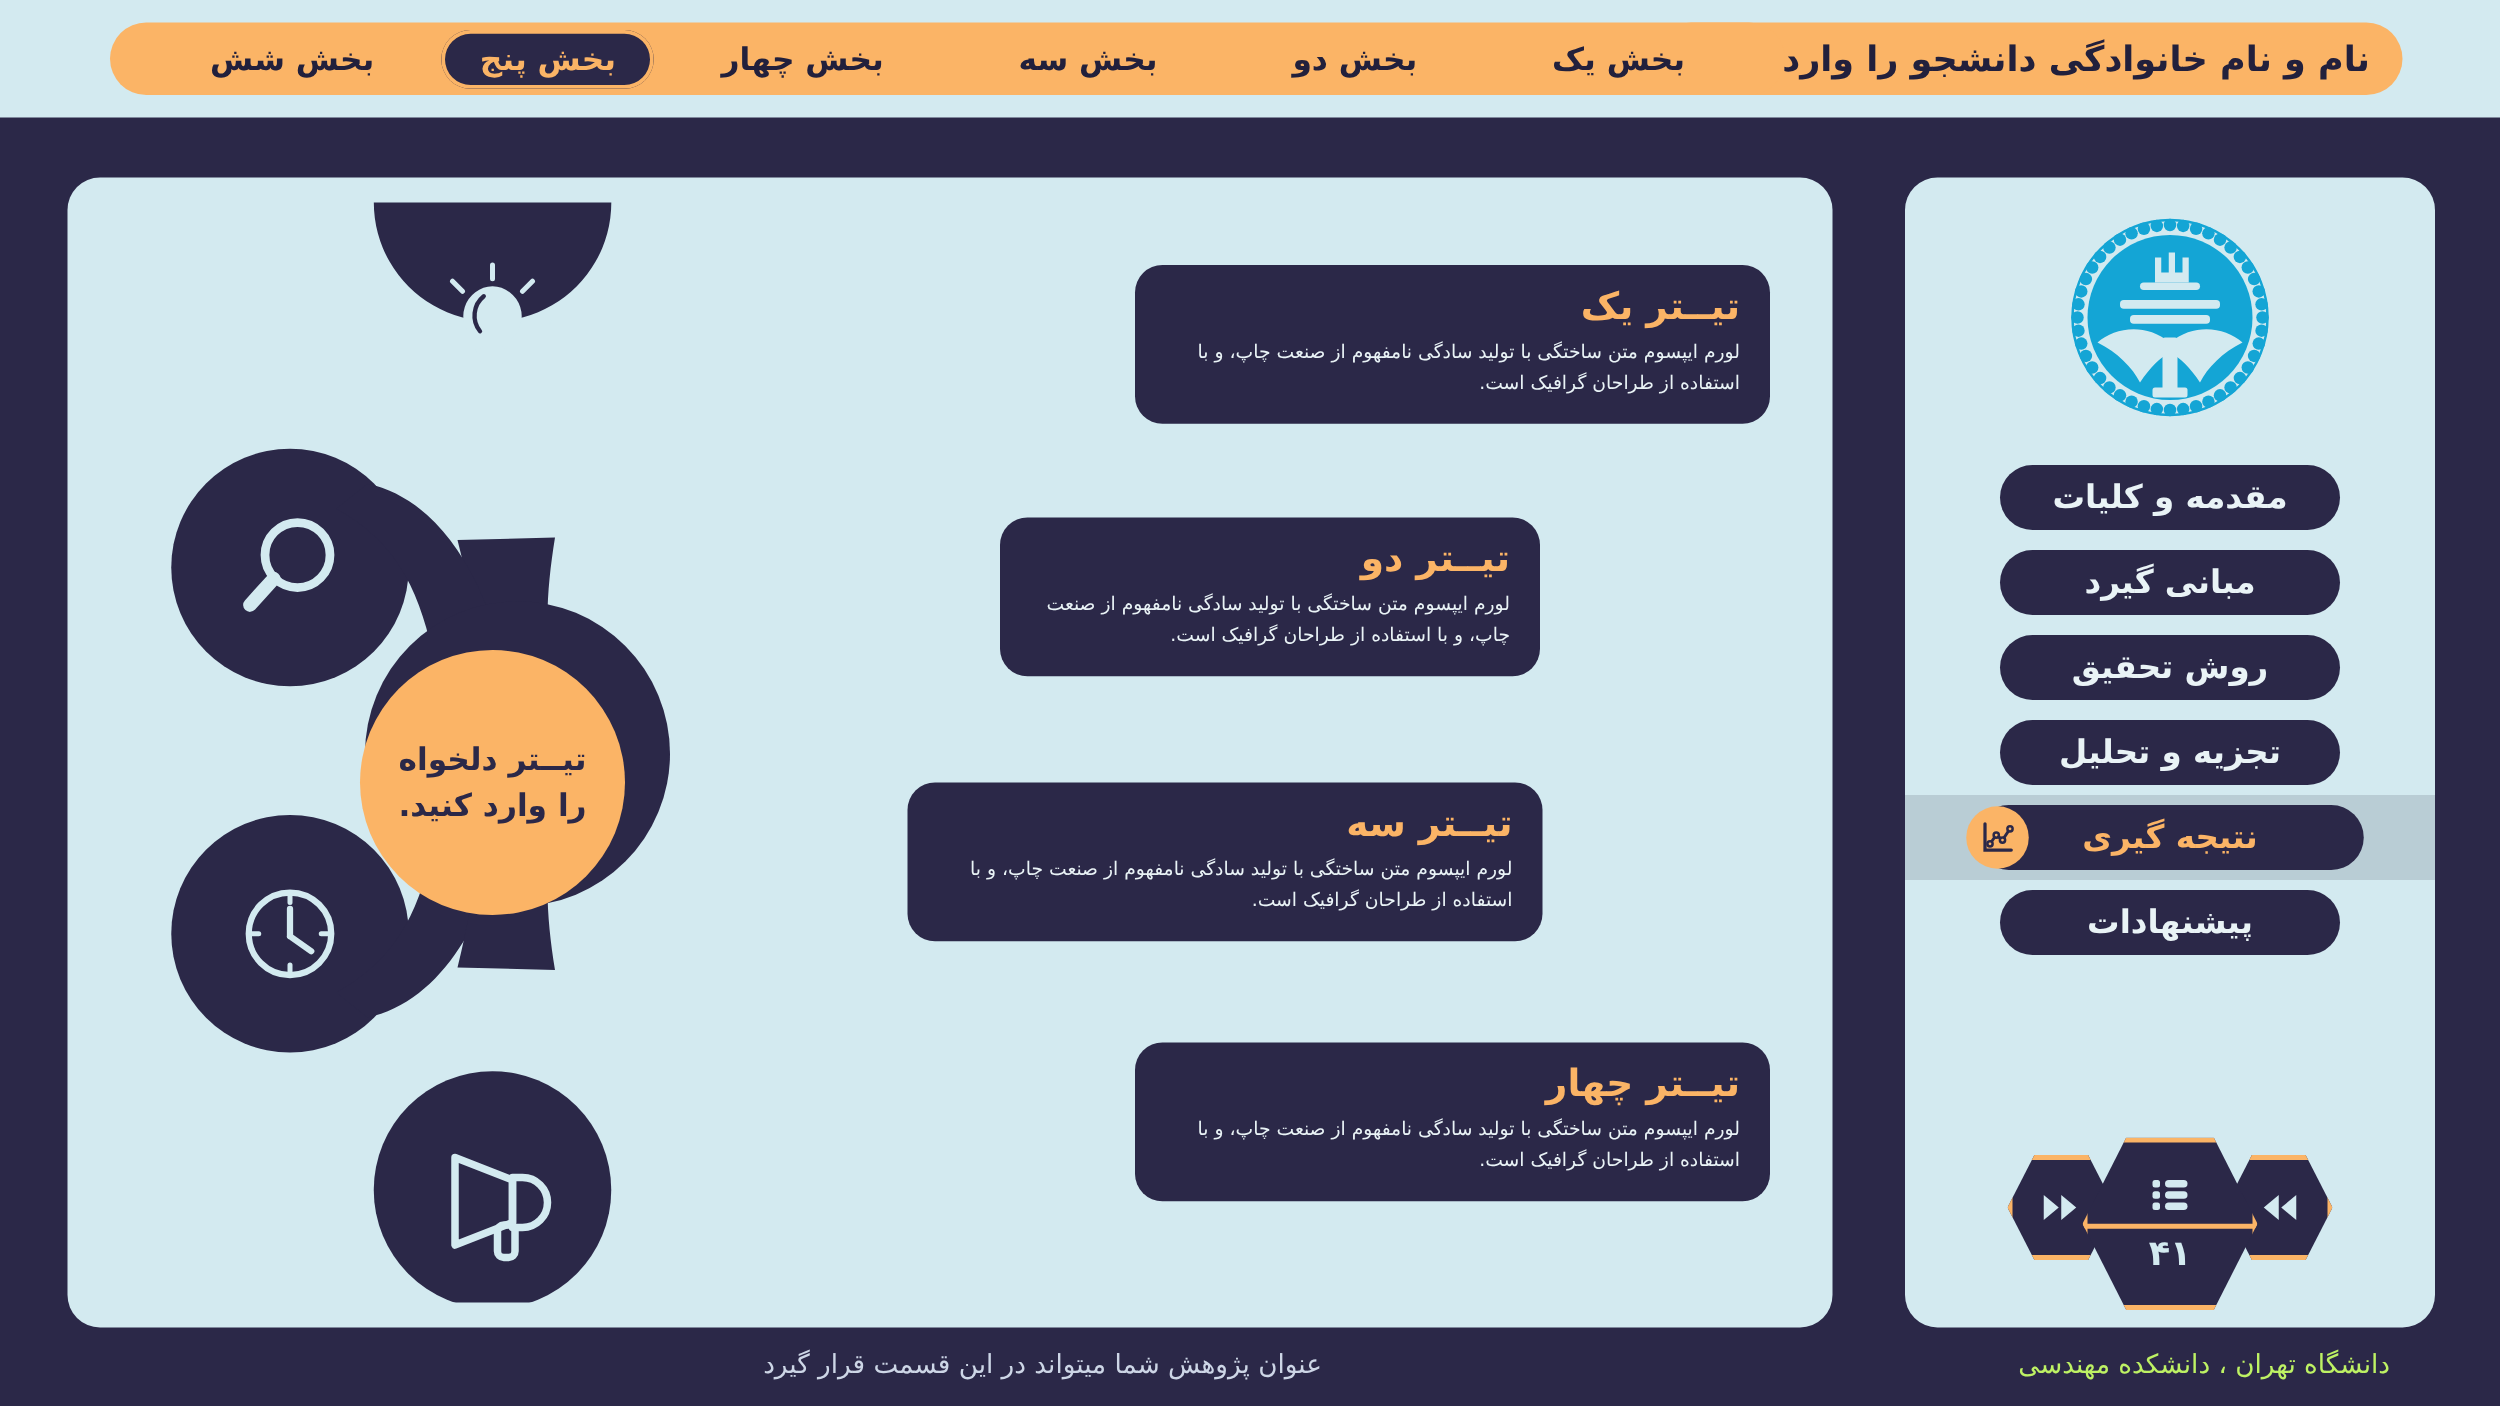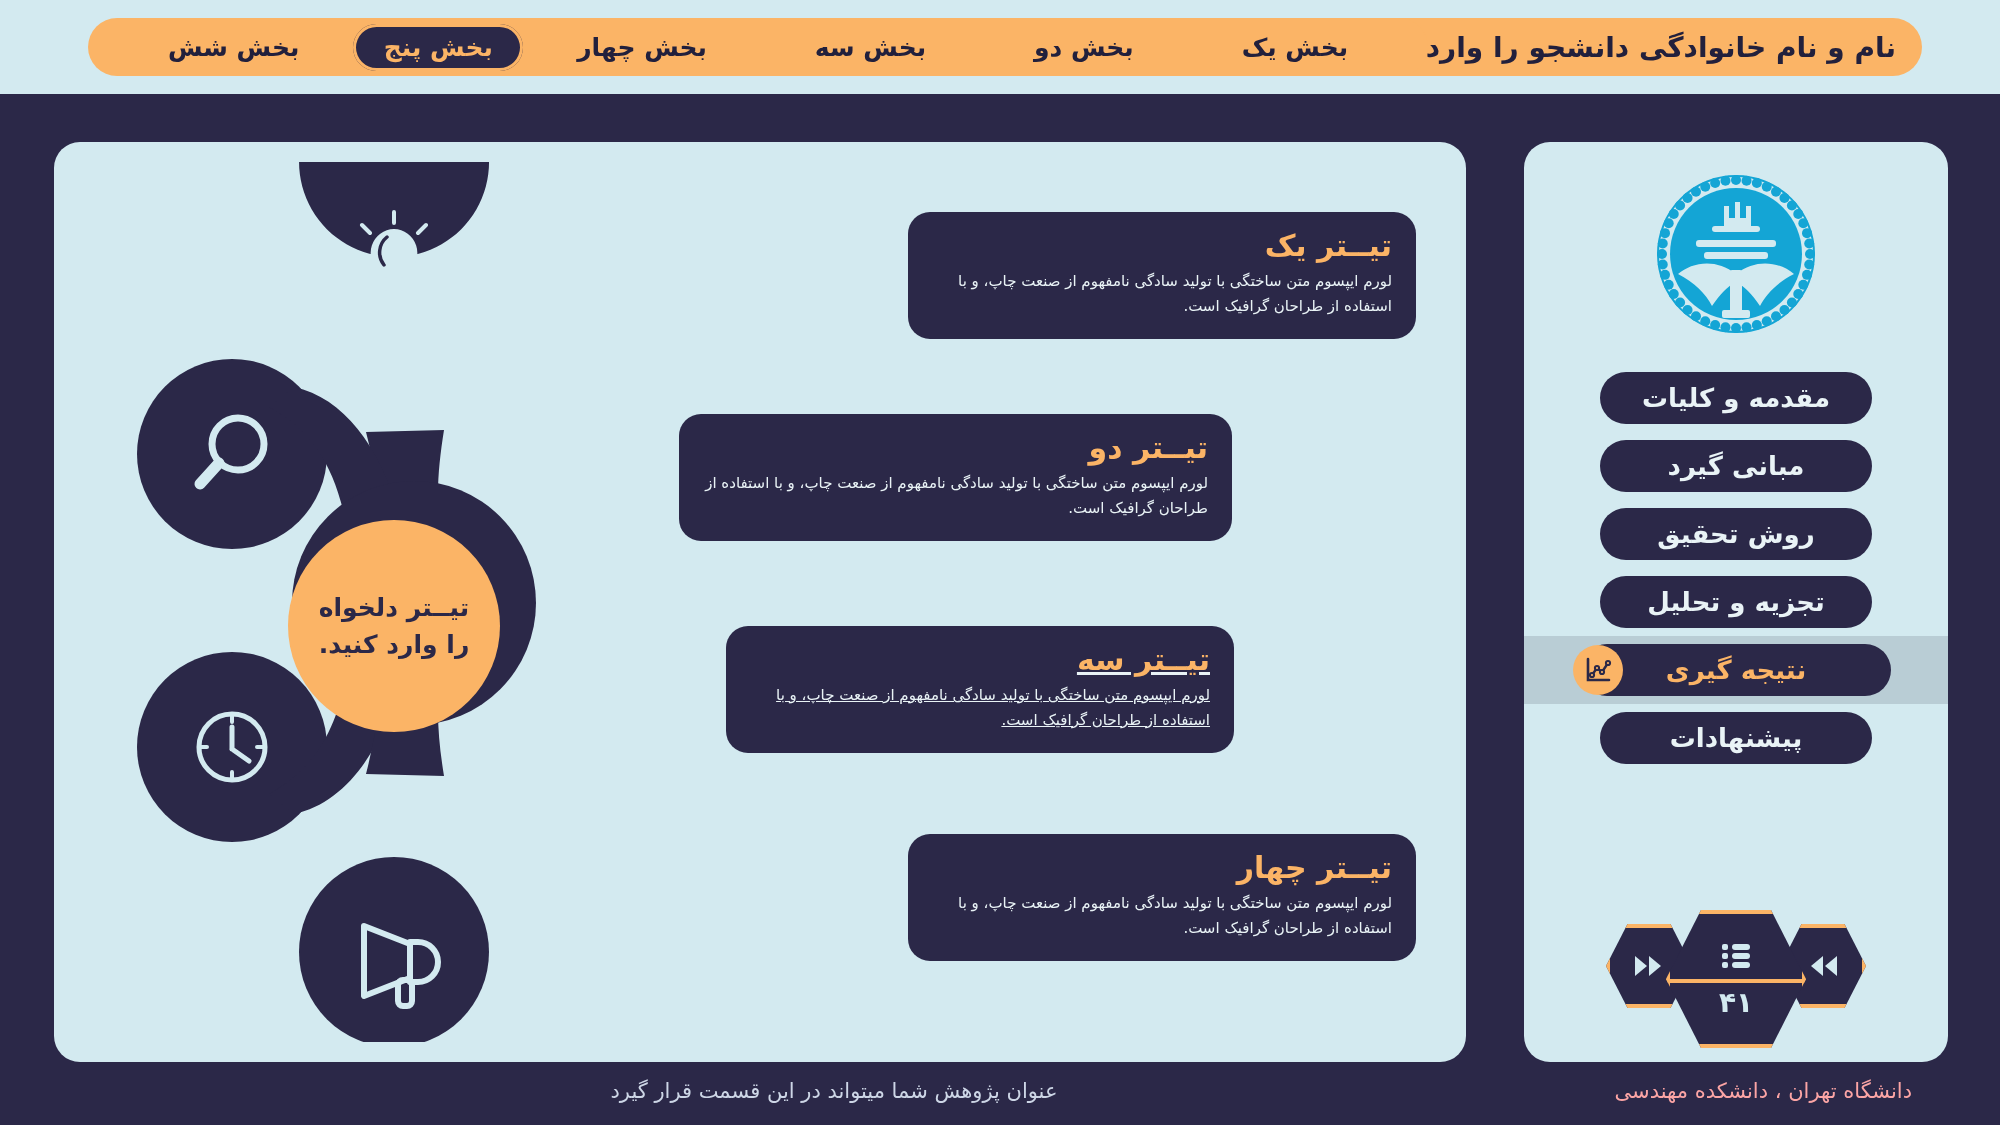--- a/index.html
+++ b/index.html
@@ -145,22 +145,22 @@
     position: absolute;
     background: #2b2848;
     border-radius: 22px;
     padding: 16px 24px 20px;
     color: #e9f3f6;
     text-align: right;
   }
   .card-title { color: #fbb466; font-size: 30px; font-weight: 700; margin-bottom: 6px; letter-spacing: 1px; }
   .card-body { font-size: 15px; line-height: 1.65; }
   .card-1 { top: 70px; right: 50px; width: 508px; }
-  .card-2 { top: 272px; right: 234px; width: 553px; }
-  .card-3 { top: 484px; right: 232px; width: 508px; text-decoration: underline; }
+  .card-2 { top: 272px; right: 234px; width: 432px; }
+  .card-3 { top: 484px; right: 232px; width: 508px; }
   .card-4 { top: 692px; right: 50px; width: 508px; }
 
   
   .diagram { position: absolute; left: 30px; top: 20px; width: 640px; height: 880px; }
   .center-circle {
     position: absolute;
     left: 204px; top: 358px;
     width: 212px; height: 212px;
     border-radius: 50%;
     background: #fbb466;
@@ -171,21 +171,21 @@
     z-index: 3; cursor: text;
   }
 
   
   .footer-center {
     position: absolute; bottom: 22px; left: 16px; width: 1636px;
     text-align: center; color: #cdd6e6; font-size: 21px;
   }
   .footer-right {
     position: absolute; bottom: 22px; right: 88px;
-    color: #fca5a5; font-size: 21px;
+    color: #bef264; font-size: 21px;
   }
 </style>
 </head>
 <body>
 
 <div class="slide">
 
   <div class="header">
 
     <div class="name-pill">نام و نام خانوادگی دانشجو را وارد کنید.</div>

